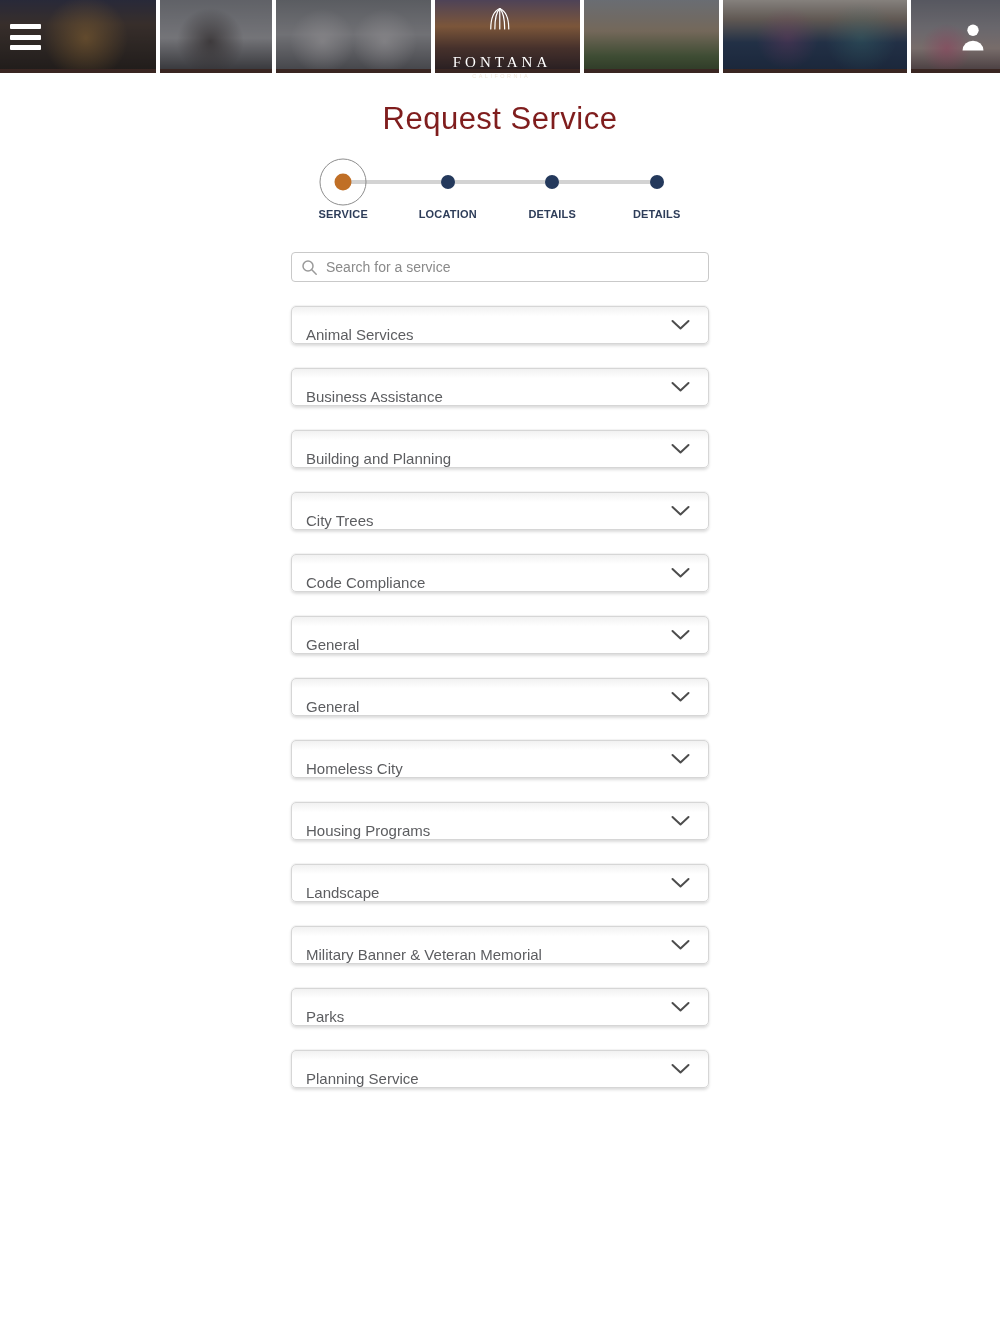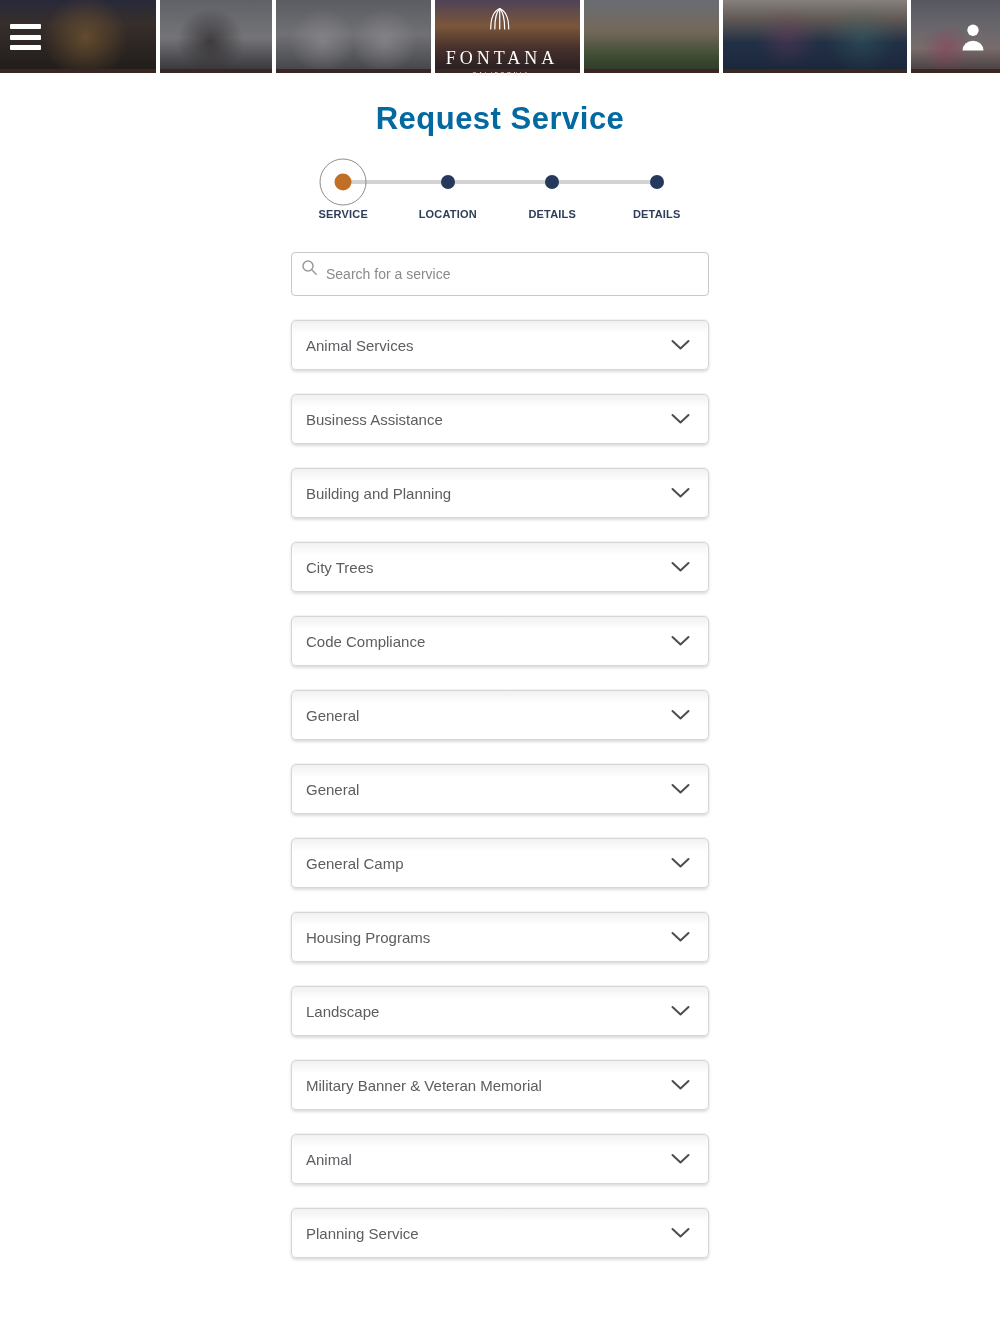--- a/index.html
+++ b/index.html
@@ -21,51 +21,51 @@
   .ph5 { width:135px; background:linear-gradient(180deg,#aab3b8 0%,#bcab8e 45%,#5f7b4b 82%,#49613a 100%); }
   .ph6 { width:184px; background:linear-gradient(180deg,#d9d5c9 0%,#9a9082 28%,#2f4b6b 62%,#243c59 100%); }
   .ph6::before { content:""; position:absolute; inset:0; background:radial-gradient(circle at 35% 55%, rgba(200,90,160,0.35), transparent 25%), radial-gradient(circle at 75% 55%, rgba(90,200,190,0.3), transparent 25%); }
   .ph7 { width:89px; background:linear-gradient(180deg,#8a8f98 0%,#a9a9ad 40%,#c2b2aa 70%,#7a6a68 100%); }
   .ph7::before { content:""; position:absolute; inset:0; background:radial-gradient(circle at 40% 70%, rgba(235,90,140,0.5), transparent 35%); }
 
   .menu-btn { position:absolute; left:10px; top:24px; width:31px; height:26px; display:flex; flex-direction:column; justify-content:space-between; cursor:pointer; z-index:5; }
   .menu-btn span { display:block; height:5px; width:100%; background:#ffffff; border-radius:1px; }
 
   .logo { position:absolute; left:50%; top:4px; transform:translateX(-50%); z-index:5; display:flex; flex-direction:column; align-items:center; color:#fff; cursor:pointer; }
-  .logo-title { font-family:"Liberation Serif", serif; font-size:18px; letter-spacing:4px; margin-top:12px; text-indent:4px; }
+  .logo-title { font-family:"Liberation Serif", serif; font-size:15px; letter-spacing:4px; margin-top:18px; text-indent:4px; }
   .logo-sub { display:flex; align-items:center; gap:4px; margin-top:2px; }
   .logo-sub .rule { width:12px; height:1px; background:rgba(255,255,255,0.85); }
   .logo-sub .sub-text { font-size:5.5px; letter-spacing:2.5px; text-indent:2.5px; color:#f0e6da; }
 
   .user-btn { position:absolute; right:12px; top:21px; width:30px; height:32px; cursor:pointer; z-index:5; }
 
   
   .container { width:418px; margin:0 auto; }
-  .page-title { margin-top:28px; text-align:center; font-size:31px; font-weight:700; color:#0369a1; letter-spacing:0.5px; }
+  .page-title { margin-top:28px; text-align:center; font-size:31px; font-weight:400; color:#7f1d1d; letter-spacing:0.5px; }
 
   .stepper { position:relative; height:70px; margin-top:20px; }
   .track { position:absolute; left:53px; right:53px; top:23px; height:4px; background:#d3d3d3; border-radius:2px; }
   .steps { display:flex; height:100%; }
   .step { position:relative; flex:1; cursor:pointer; }
   .ring { position:absolute; left:50%; top:25px; transform:translate(-50%,-50%); width:47px; height:47px; border:1px solid #8d8d8d; border-radius:50%; background:transparent; }
   .dot { position:absolute; left:50%; top:25px; transform:translate(-50%,-50%); border-radius:50%; }
   .dot.active { width:17px; height:17px; background:#c06f26; }
   .dot.upcoming { width:14px; height:14px; background:#24395c; }
   .step-label { position:absolute; top:51px; width:100%; text-align:center; font-size:11px; font-weight:700; color:#2e3d59; letter-spacing:0.2px; }
 
   .search-wrap { position:relative; margin-top:25px; }
-  .search-input { width:100%; height:44px; border:1px solid #c9c9c9; border-radius:4px; padding:0 10px 0 34px; font-size:14px; color:#444; outline:none; font-family:"Liberation Sans", sans-serif; }
+  .search-input { width:100%; height:30px; border:1px solid #c9c9c9; border-radius:4px; padding:0 10px 0 34px; font-size:14px; color:#444; outline:none; font-family:"Liberation Sans", sans-serif; }
   .search-input::placeholder { color:#8a8a8a; }
   .search-icon { position:absolute; left:10px; top:7px; }
 
   .cards { margin-top:24px; }
-  .card { position:relative; height:50px; margin-bottom:24px; border:1px solid #d6d6d6; border-radius:5px;
+  .card { position:relative; height:38px; margin-bottom:24px; border:1px solid #d6d6d6; border-radius:5px;
           background:linear-gradient(180deg,#f1f1f1 0%, #ffffff 26%);
           box-shadow:0 2px 3px rgba(0,0,0,0.14), 0 -1px 1px rgba(0,0,0,0.05);
-          display:flex; align-items:center; cursor:pointer; }
+          display:flex; align-items:flex-end; cursor:pointer; }
   .card-label { padding-left:14px; font-size:15px; color:#5c5d60; }
   .card-chevron { position:absolute; right:18px; top:50%; transform:translateY(-50%); display:flex; }
 </style>
 </head>
 <body>
 
 <div class="header">
   <div class="photo-strip">
     <div class="photo ph1"></div>
     <div class="photo ph2"></div>
@@ -194,21 +194,21 @@
     </div>
     <div class="card">
       <span class="card-label">General</span>
       <span class="card-chevron">
           <svg width="19" height="11" viewBox="0 0 19 11">
             <polyline points="1.5,1.5 9.5,9 17.5,1.5" fill="none" stroke="#4d4d4d" stroke-width="2" stroke-linecap="round" stroke-linejoin="round"></polyline>
           </svg>
         </span>
     </div>
     <div class="card">
-      <span class="card-label">General Camp</span>
+      <span class="card-label">Homeless City</span>
       <span class="card-chevron">
           <svg width="19" height="11" viewBox="0 0 19 11">
             <polyline points="1.5,1.5 9.5,9 17.5,1.5" fill="none" stroke="#4d4d4d" stroke-width="2" stroke-linecap="round" stroke-linejoin="round"></polyline>
           </svg>
         </span>
     </div>
     <div class="card">
       <span class="card-label">Housing Programs</span>
       <span class="card-chevron">
           <svg width="19" height="11" viewBox="0 0 19 11">
@@ -226,21 +226,21 @@
     </div>
     <div class="card">
       <span class="card-label">Military Banner &amp; Veteran Memorial</span>
       <span class="card-chevron">
           <svg width="19" height="11" viewBox="0 0 19 11">
             <polyline points="1.5,1.5 9.5,9 17.5,1.5" fill="none" stroke="#4d4d4d" stroke-width="2" stroke-linecap="round" stroke-linejoin="round"></polyline>
           </svg>
         </span>
     </div>
     <div class="card">
-      <span class="card-label">Animal</span>
+      <span class="card-label">Parks</span>
       <span class="card-chevron">
           <svg width="19" height="11" viewBox="0 0 19 11">
             <polyline points="1.5,1.5 9.5,9 17.5,1.5" fill="none" stroke="#4d4d4d" stroke-width="2" stroke-linecap="round" stroke-linejoin="round"></polyline>
           </svg>
         </span>
     </div>
     <div class="card">
       <span class="card-label">Planning Service</span>
       <span class="card-chevron">
           <svg width="19" height="11" viewBox="0 0 19 11">

